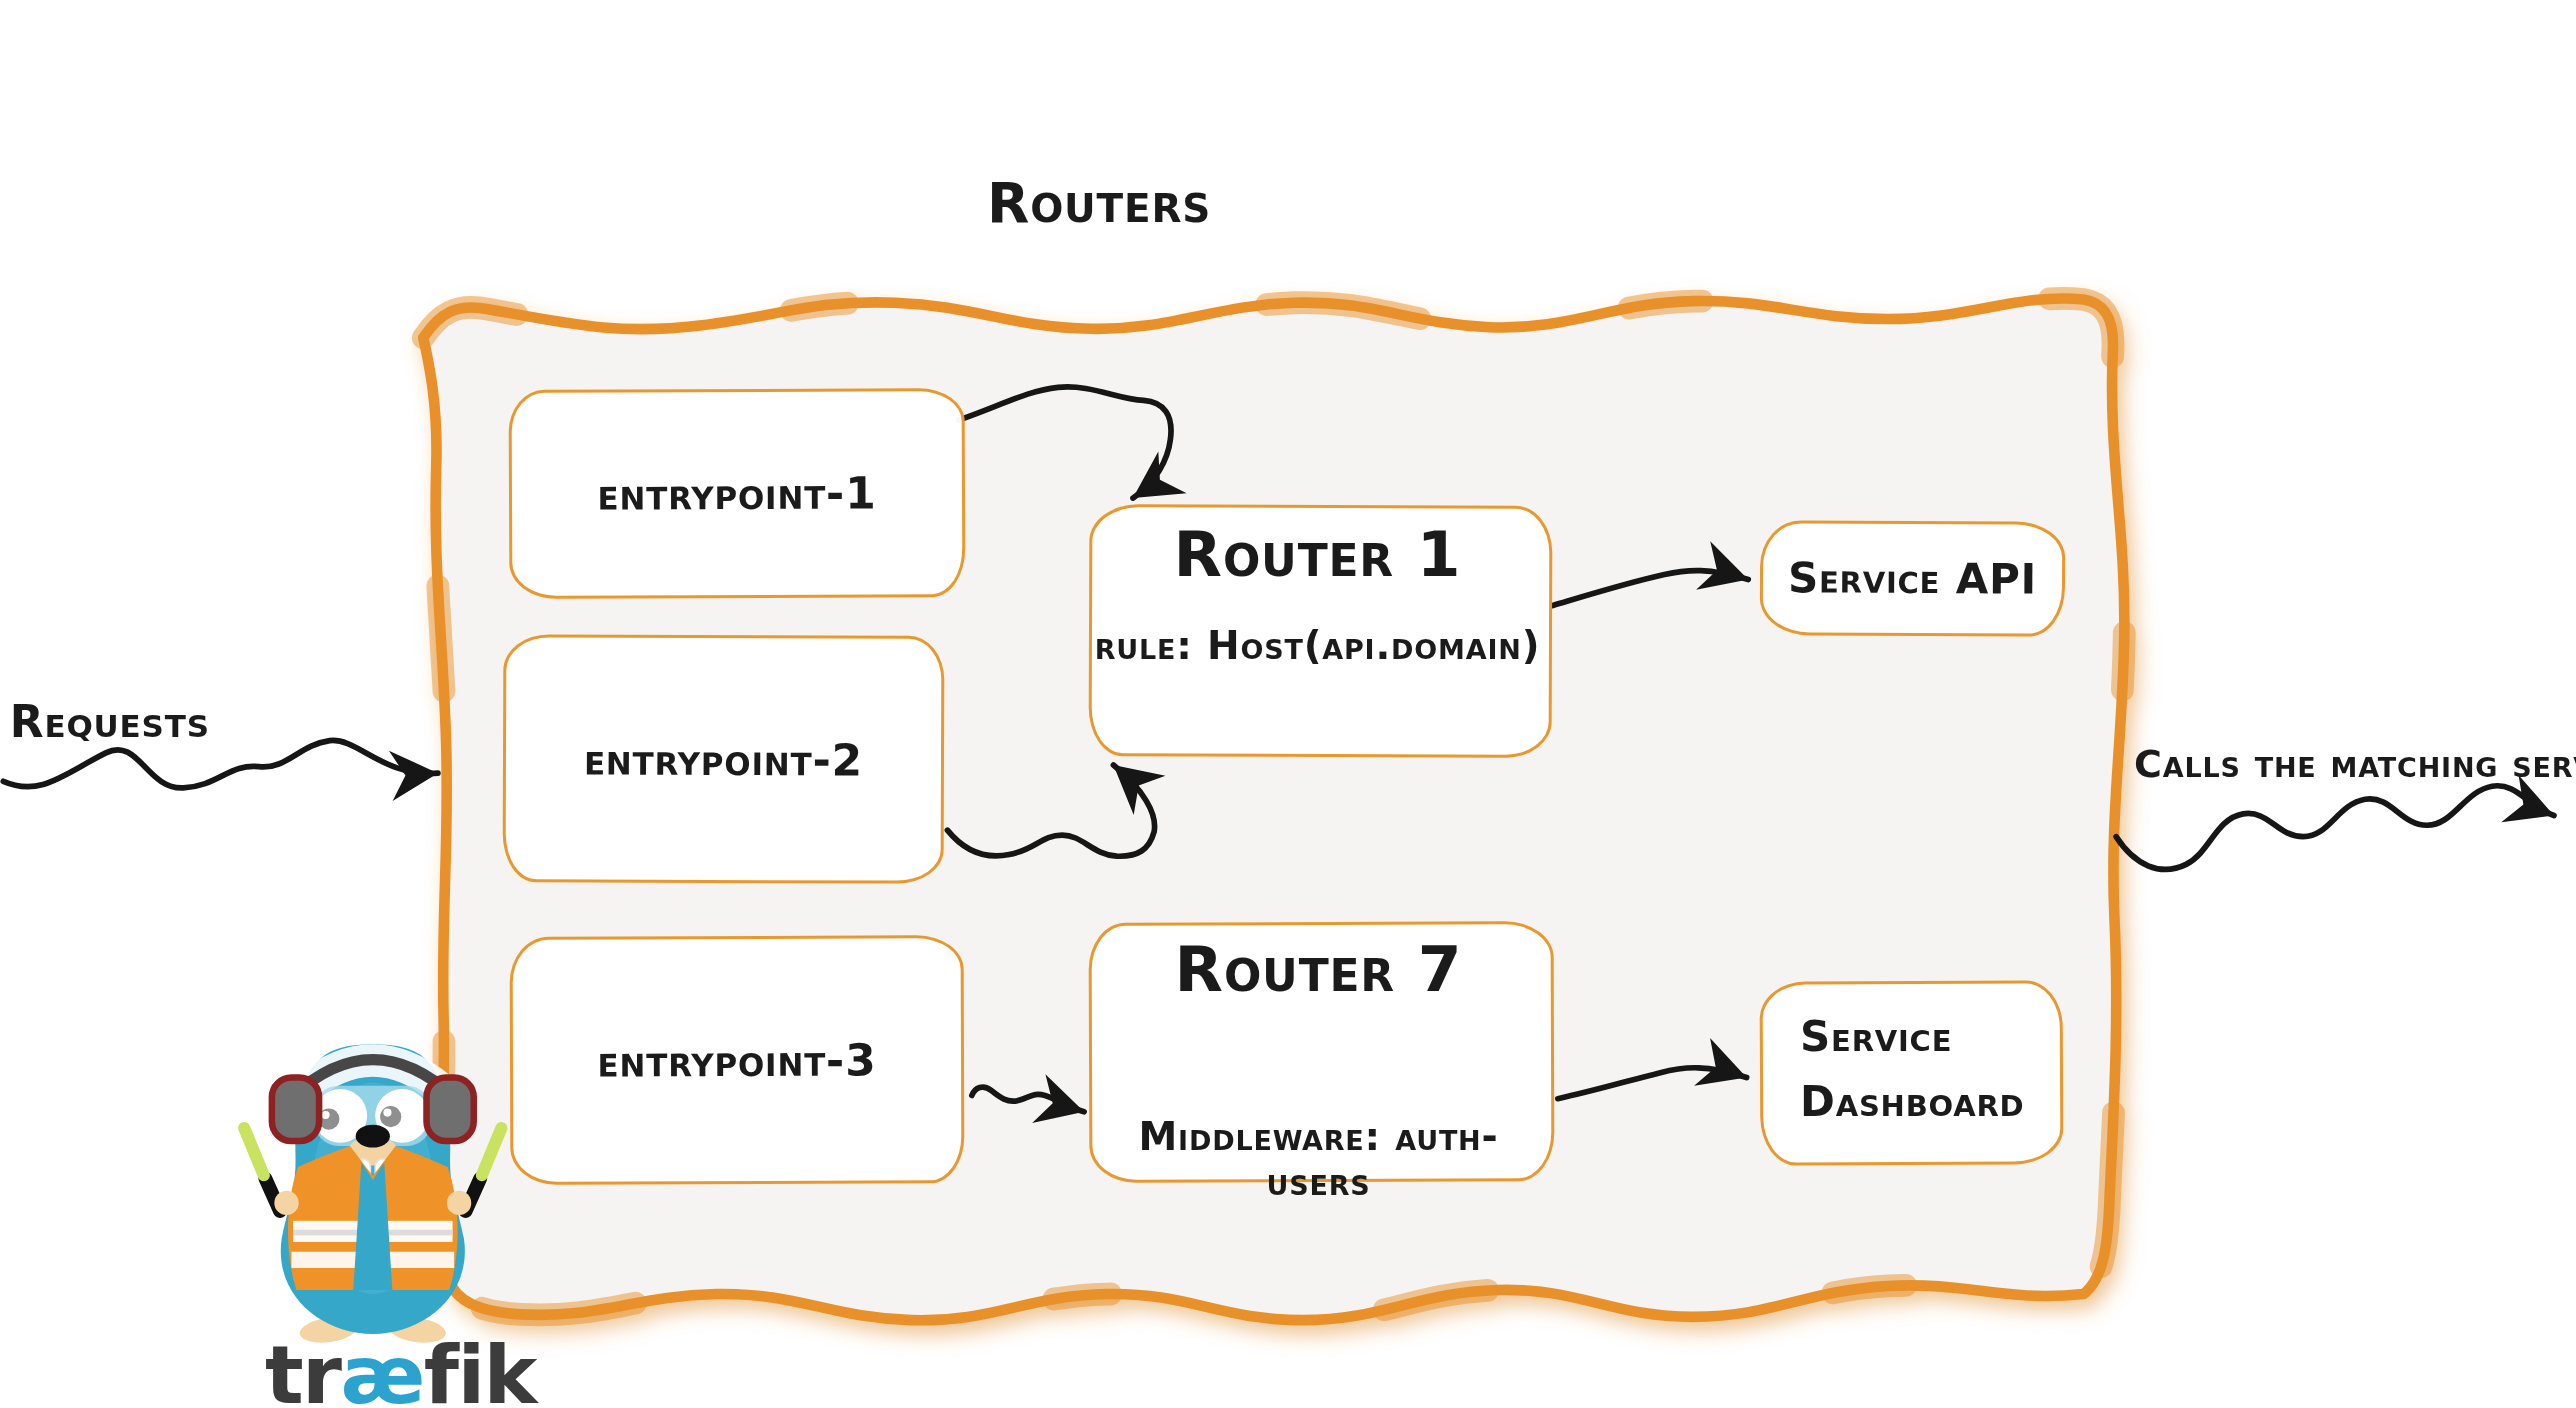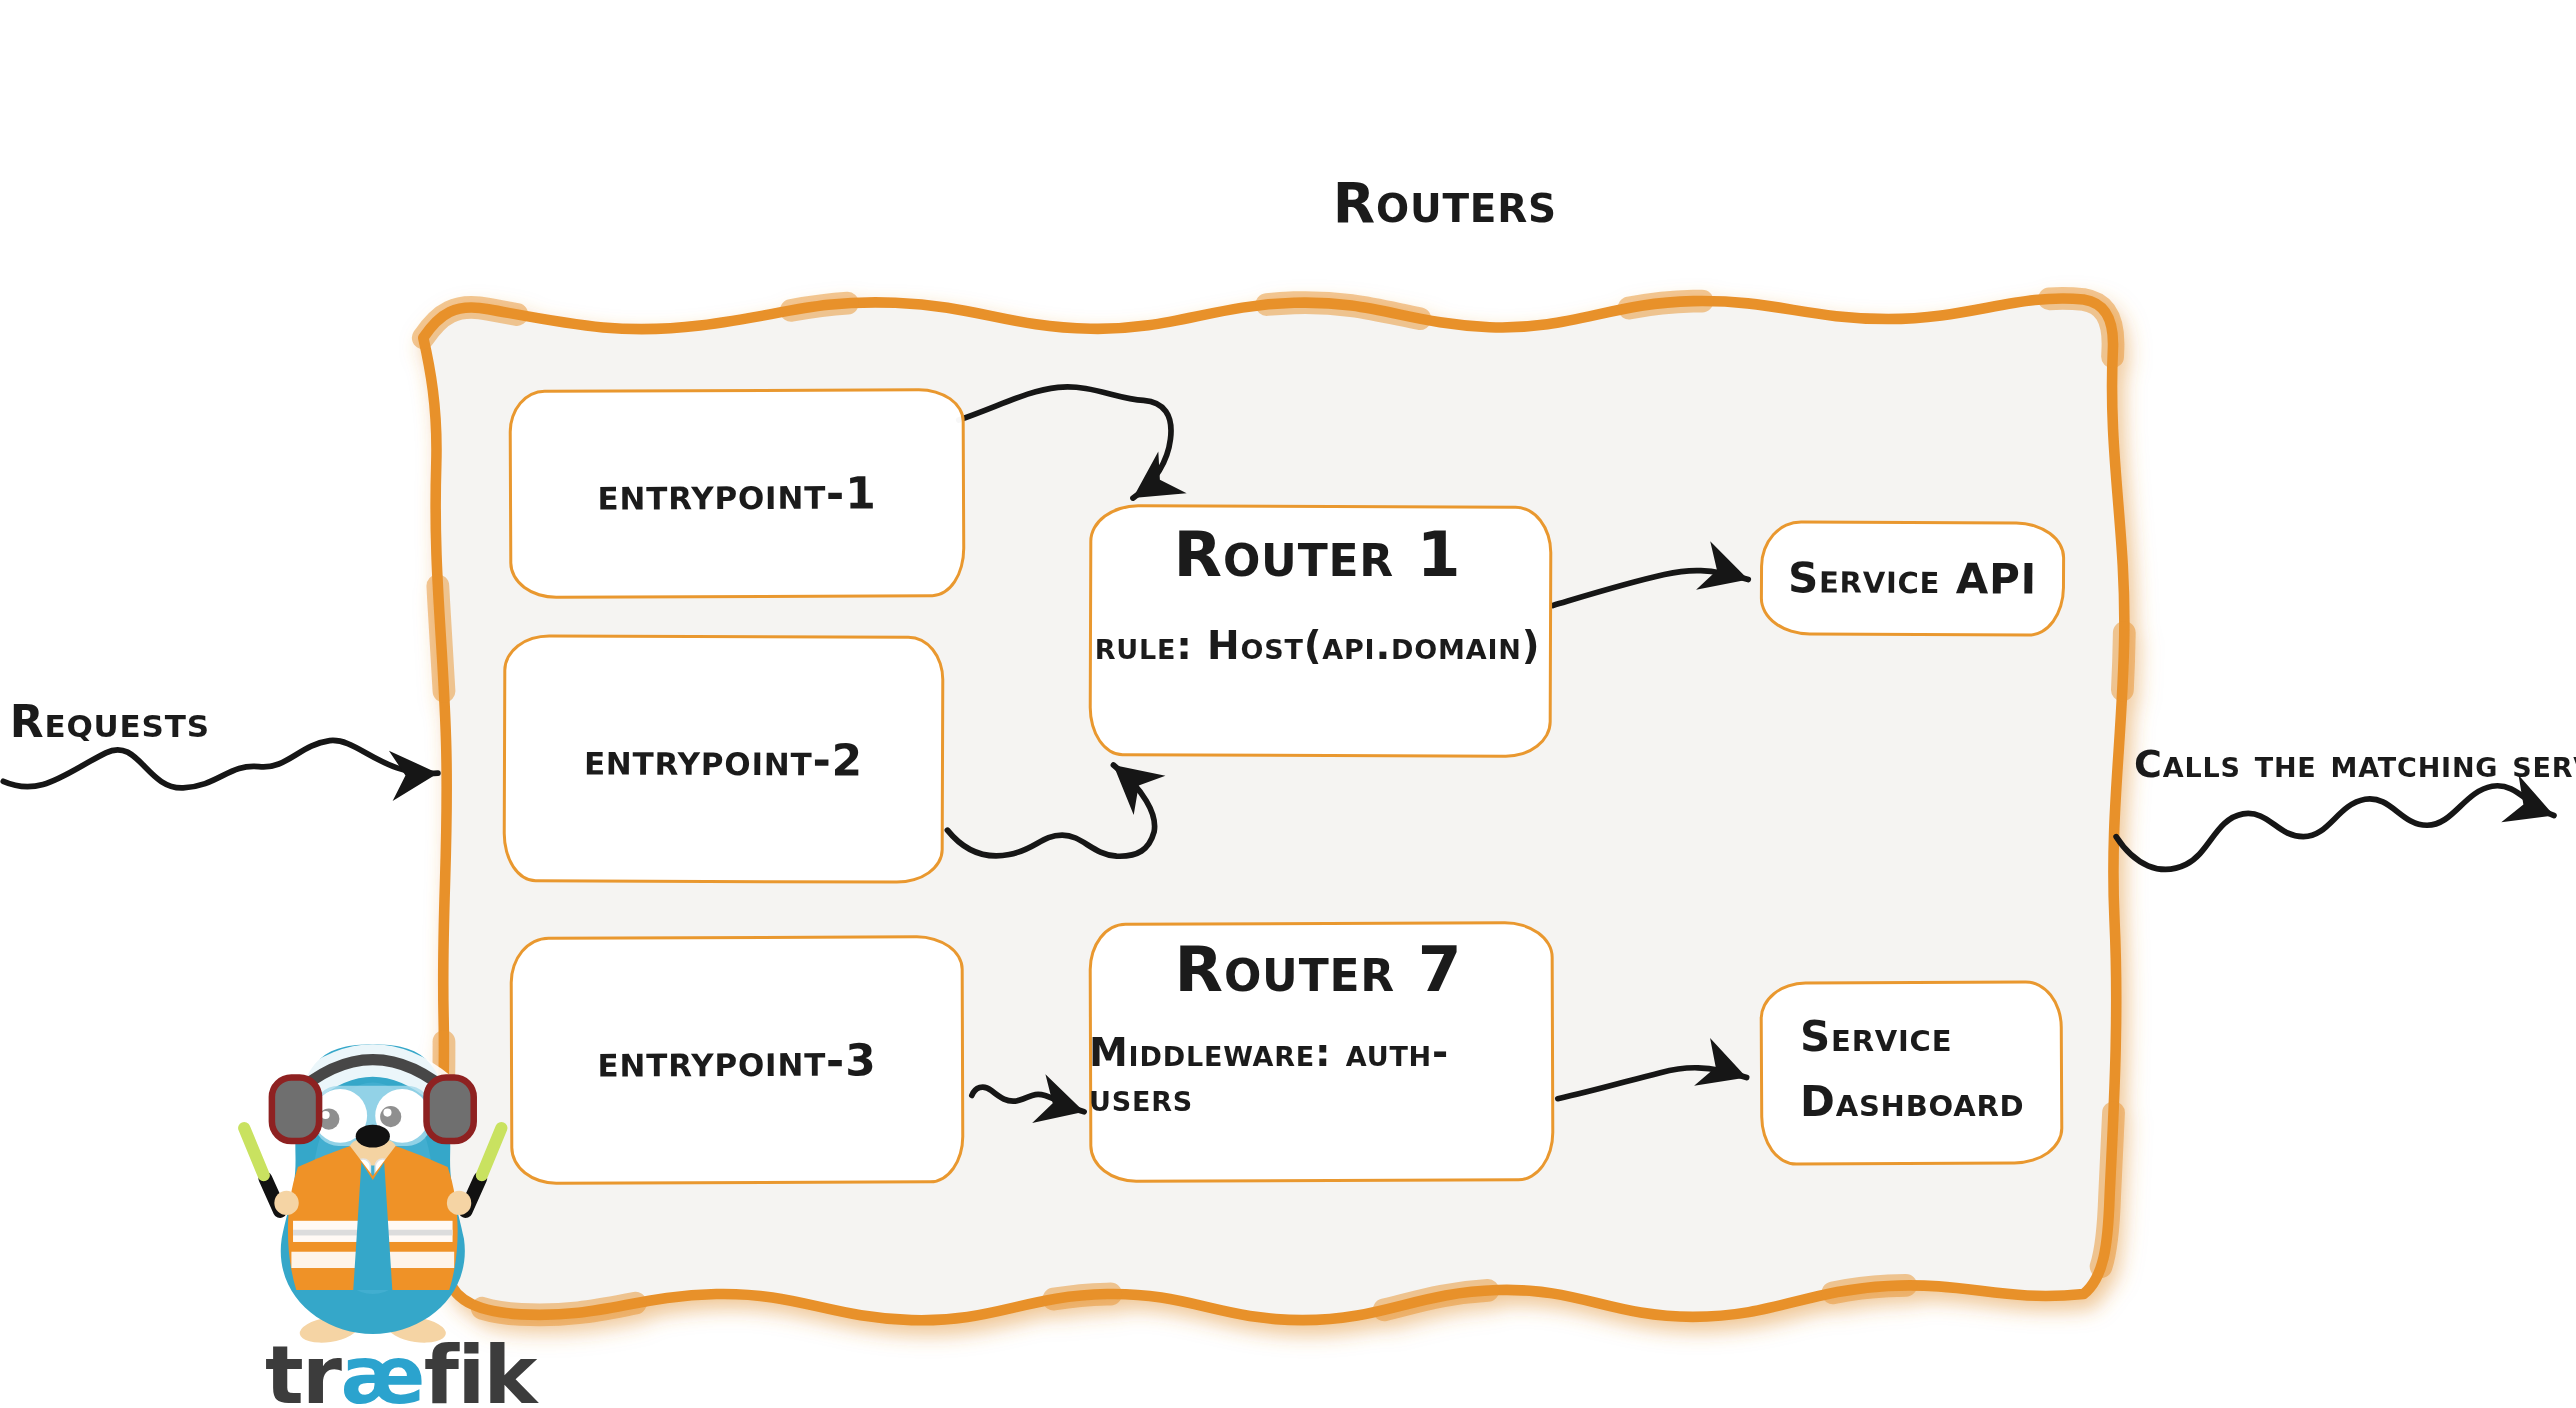--- a/index.html
+++ b/index.html
@@ -1,36 +1,36 @@
 <!DOCTYPE html>
 <html style="font-size:13px"><head>
 <meta charset="utf-8">
 <style>
   html,body{margin:0;padding:0;background:#ffffff;}
   .canvas{position:relative;width:2576px;height:1408px;overflow:hidden;
           font-family:"DejaVu Sans","Liberation Sans",sans-serif;color:#1b1b1b;}
   .abs{position:absolute;}
   .hand{font-variant:small-caps;font-weight:600;letter-spacing:0.8px;color:#1b1b1b;}
-  .page-title{left:987px;top:171px;width:570px;text-align:right;font-size:55px;}
+  .page-title{left:987px;top:171px;width:570px;text-align:left;font-size:55px;}
   .node{position:absolute;border:3.3px solid #e9982f;background:rgba(255,255,255,0.97);
         display:flex;align-items:center;justify-content:center;}
   .ep1{left:509px;top:389px;width:450px;height:203px;border-radius:36px 46px 33px 47px/42px 33px 49px 36px;transform:rotate(-0.25deg);}
   .ep2{left:503px;top:635px;width:435px;height:242px;border-radius:46px 36px 47px 33px/36px 44px 34px 49px;transform:rotate(0.2deg);}
   .ep3{left:510px;top:936px;width:448px;height:242px;border-radius:39px 47px 34px 46px/46px 34px 47px 37px;transform:rotate(-0.2deg);}
   .r1{left:1089px;top:505px;width:457px;height:246px;border-radius:49px 37px 46px 34px/37px 47px 36px 49px;transform:rotate(0.2deg);}
   .r2{left:1089px;top:922px;width:459px;height:254px;border-radius:37px 49px 36px 47px/47px 36px 49px 37px;transform:rotate(-0.2deg);}
   .api{left:1760px;top:521px;width:299px;height:109px;border-radius:41px 49px 36px 50px/46px 36px 49px 37px;transform:rotate(0.3deg);}
   .dash{left:1760px;top:981px;width:297px;height:178px;border-radius:46px 37px 49px 36px/37px 47px 36px 49px;transform:rotate(-0.3deg);}
   .ep-label{font-size:44px;}
   .r-title{text-align:center;font-size:63px;}
   .r1-title{left:1089px;top:518px;width:457px;}
   .r1-rule{left:1089px;top:623px;width:457px;text-align:center;font-size:39px;}
   .r2-title{left:1089px;top:933px;width:459px;}
   .r2-rule{left:1089px;top:1009px;width:459px;text-align:center;font-size:31px;}
-  .r2-mw{left:1089px;top:1030px;width:459px;text-align:left;font-size:39px;}
+  .r2-mw{left:1089px;top:1114px;width:459px;text-align:center;font-size:39px;}
   .api-label{font-size:42px;}
   .dash-label{left:1800px;top:1004px;width:244px;font-size:42px;line-height:1.55;}
   .req-label{left:9.8px;top:666px;font-size:44px;white-space:nowrap;margin-top:30px;}
   .calls-label{left:2134px;top:742px;font-size:38px;white-space:nowrap;}
   .wordmark{left:265px;top:1328px;font-size:81px;font-weight:600;letter-spacing:-1.6px;color:#3c3c3c;white-space:nowrap;}
   .wordmark .ae{color:#2ba3ce;}
   svg{position:absolute;left:0;top:0;}
 </style>
 </head>
 <body>

